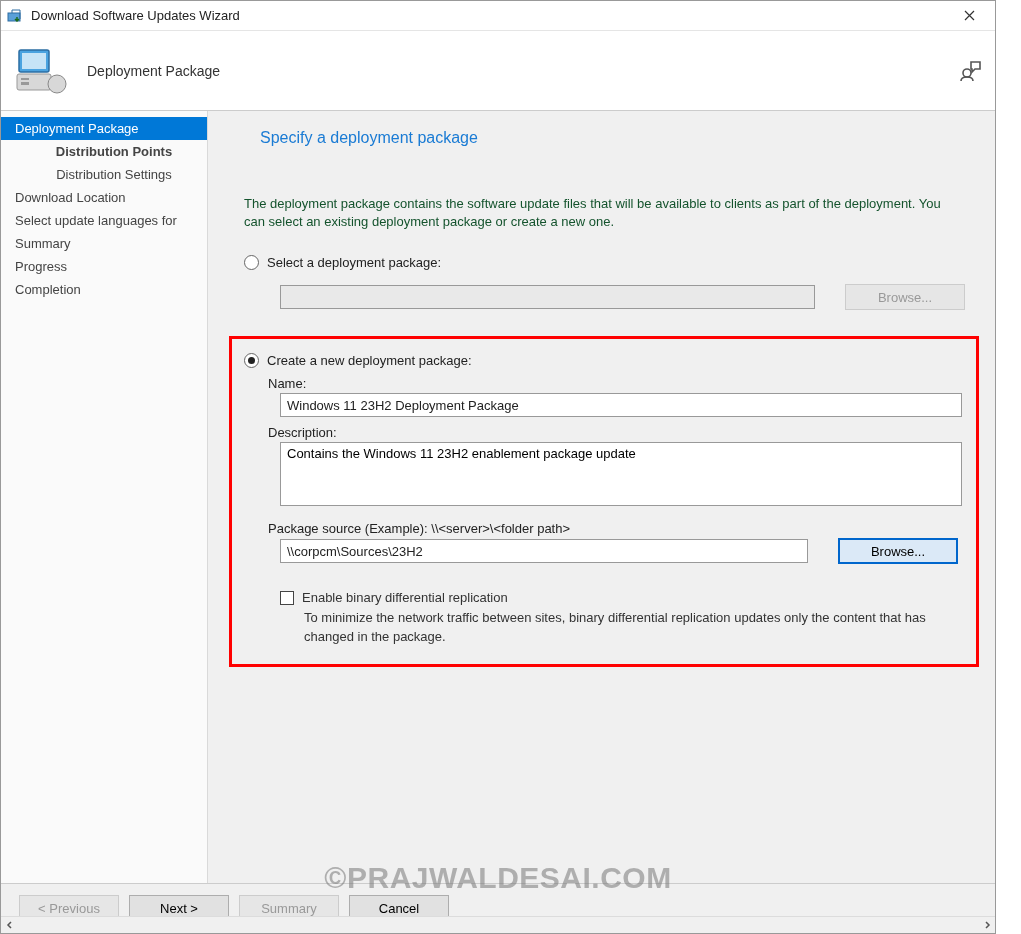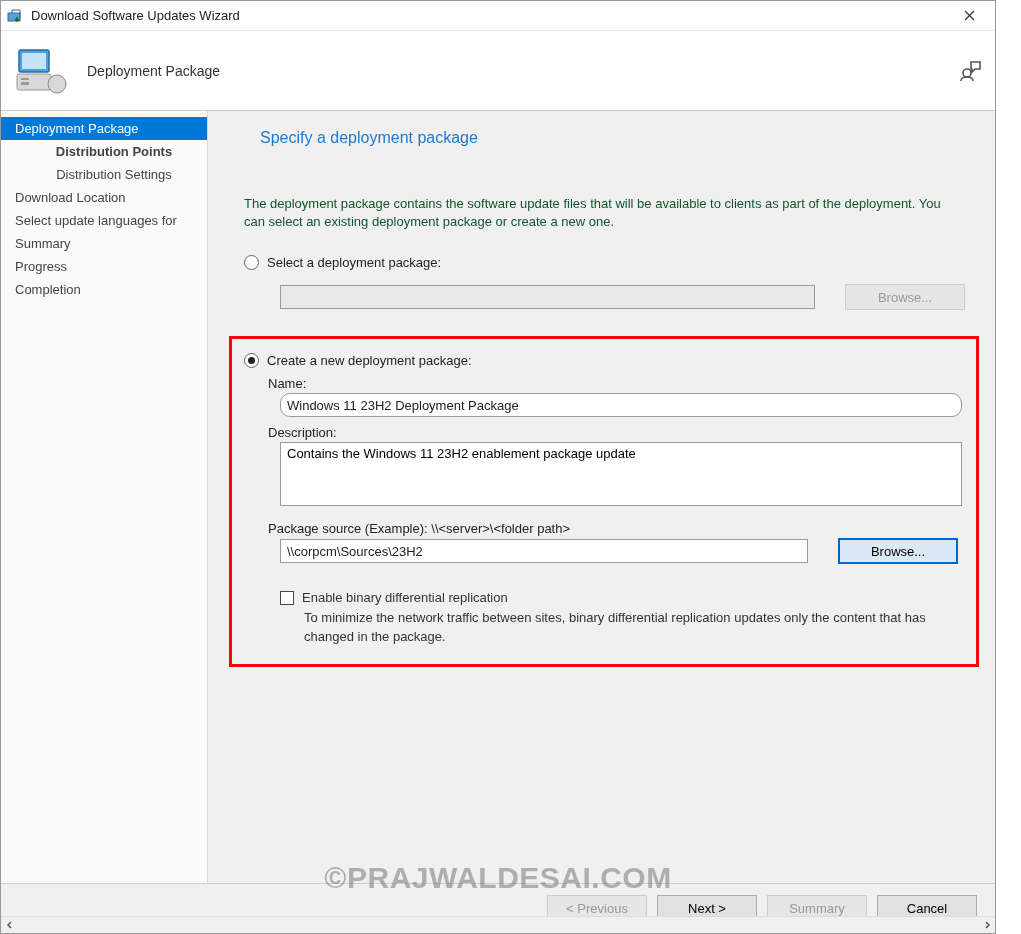--- a/index.html
+++ b/index.html
@@ -227,21 +227,20 @@
     margin-top: 4px;
     color: #333;
     line-height: 1.4;
     max-width: 680px;
   }
   .footer {
     height: 50px;
     border-top: 1px solid #ccc;
     display: flex;
     align-items: center;
-    justify-content: flex-end;
     padding: 13px 18px;
     gap: 10px;
     background: #f0f0f0;
   }
   .footer button.win-btn {
     min-width: 100px;
     height: 28px;
   }
   .scrollbar-bottom {
     position: absolute;
@@ -347,21 +346,21 @@
 
       <div class="highlight-box">
 
         <div class="radio-row">
           <span class="radio-outer selected"></span>
           <span class="radio-label">Create a new deployment package:</span>
         </div>
 
         <div class="field-label first">Name:</div>
         <div style="margin-left:36px;">
-          <input class="text-input" style="width: 682px; border-radius: 10px;" value="Windows 11 23H2 Deployment Package">
+          <input class="text-input" style="width: 682px;" value="Windows 11 23H2 Deployment Package">
         </div>
 
         <div class="field-label" style="margin-top:8px">Description:</div>
         <div style="margin-left:36px;">
           <textarea class="text-area" style="width: 682px; height: 64px;">Contains the Windows 11 23H2 enablement package update</textarea>
         </div>
 
         <div class="field-label" style="margin-top:12px">Package source (Example): \\&lt;server&gt;\&lt;folder path&gt;</div>
         <div class="source-row">
           <input class="text-input" style="width: 535px;" value="\\corpcm\Sources\23H2">

